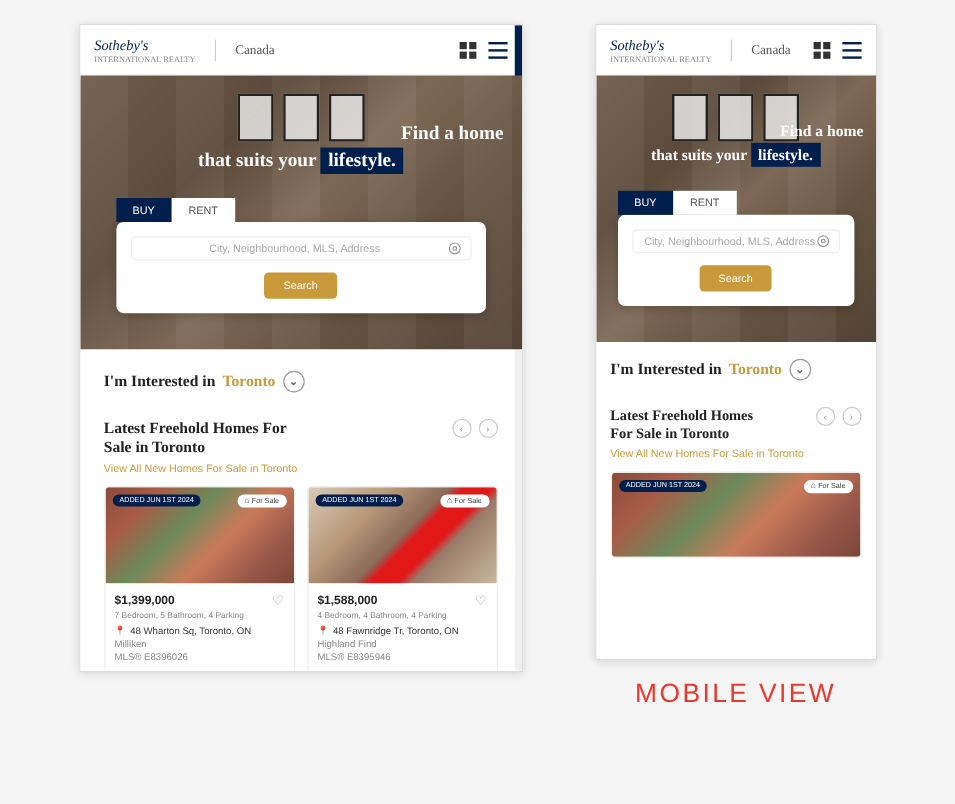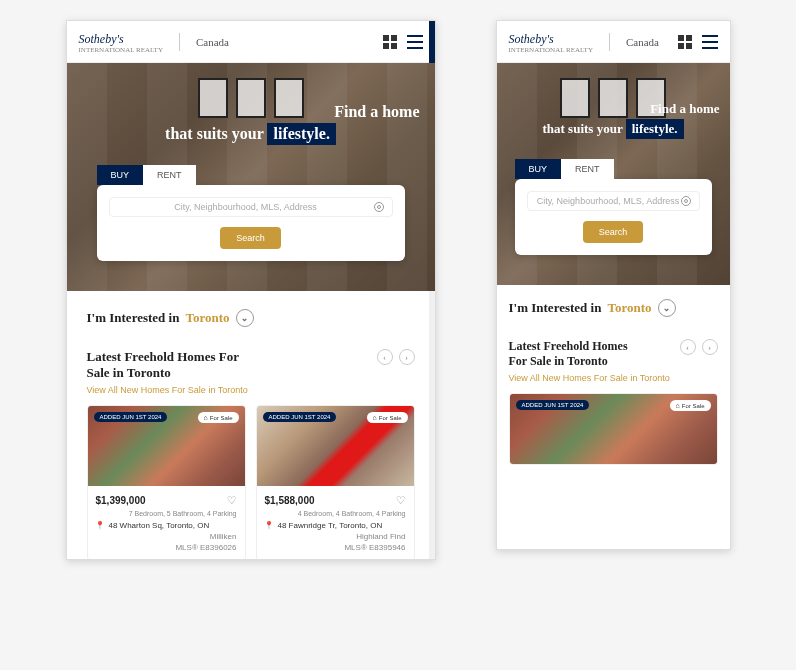--- a/index.html
+++ b/index.html
@@ -56,21 +56,21 @@
 .chevron-circle{width:18px;height:18px;border:1px solid #999;border-radius:50%;display:flex;align-items:center;justify-content:center;font-size:9px;color:#666;}
 
 .section-header{display:flex;justify-content:space-between;align-items:flex-start;margin-top:22px;}
 .section-title{font-family:Georgia,serif;font-size:13px;font-weight:bold;color:#222;max-width:70%;}
 .mobile-device .section-title{font-size:12px;}
 .carousel-nav{display:flex;gap:6px;}
 .nav-circle{width:16px;height:16px;border:1px solid #ccc;border-radius:50%;display:flex;align-items:center;justify-content:center;font-size:9px;color:#888;cursor:pointer;}
 .view-all{font-size:9px;color:#c99a3a;font-family:Arial,sans-serif;margin-top:4px;display:block;}
 
 .cards{display:flex;gap:10px;margin-top:10px;}
-.card{flex:1;border:1px solid #eee;border-radius:4px;overflow:hidden;position:relative;font-family:Arial,sans-serif;text-align:right;}
+.card{flex:1;border:1px solid #eee;border-radius:4px;overflow:hidden;position:relative;font-family:Arial,sans-serif;}
 .card-img{height:80px;background:linear-gradient(135deg,#8b4a3a 0%,#a85c48 20%,#6b8a5a 40%,#c97a5a 60%,#9b5a4a 80%,#7a4538 100%);position:relative;}
 .card-img.two{background:linear-gradient(135deg,#d8cab8 0%,#b89878 30%,#8a6a5a 50%,#e01818 55%,#e01818 65%,#9a7a6a 70%,#c8b8a0 100%);}
 .date-badge{position:absolute;top:6px;left:6px;background:#001f4d;color:#fff;font-size:6px;padding:2px 6px;border-radius:8px;}
 .sale-badge{position:absolute;top:6px;right:6px;background:#fff;color:#333;font-size:6px;padding:2px 6px;border-radius:8px;display:flex;align-items:center;gap:2px;}
 .sale-badge::before{content:"⌂";font-size:7px;}
 .card-body{padding:8px;}
 .price-row{display:flex;justify-content:space-between;align-items:center;}
 .price{font-size:10px;font-weight:bold;color:#222;}
 .heart{color:#999;font-size:11px;cursor:pointer;}
 .specs{font-size:7px;color:#888;margin-top:3px;}
@@ -288,15 +288,16 @@
     <div class="cards">
       <div class="card">
         <div class="card-img">
           <span class="date-badge">ADDED JUN 1ST 2024</span>
           <span class="sale-badge">For Sale</span>
         </div>
       </div>
     </div>
   </div>
 </div>
+<div class="view-label">MOBILE VIEW</div>
 </div>
 
 </div>
 
 </body></html>

